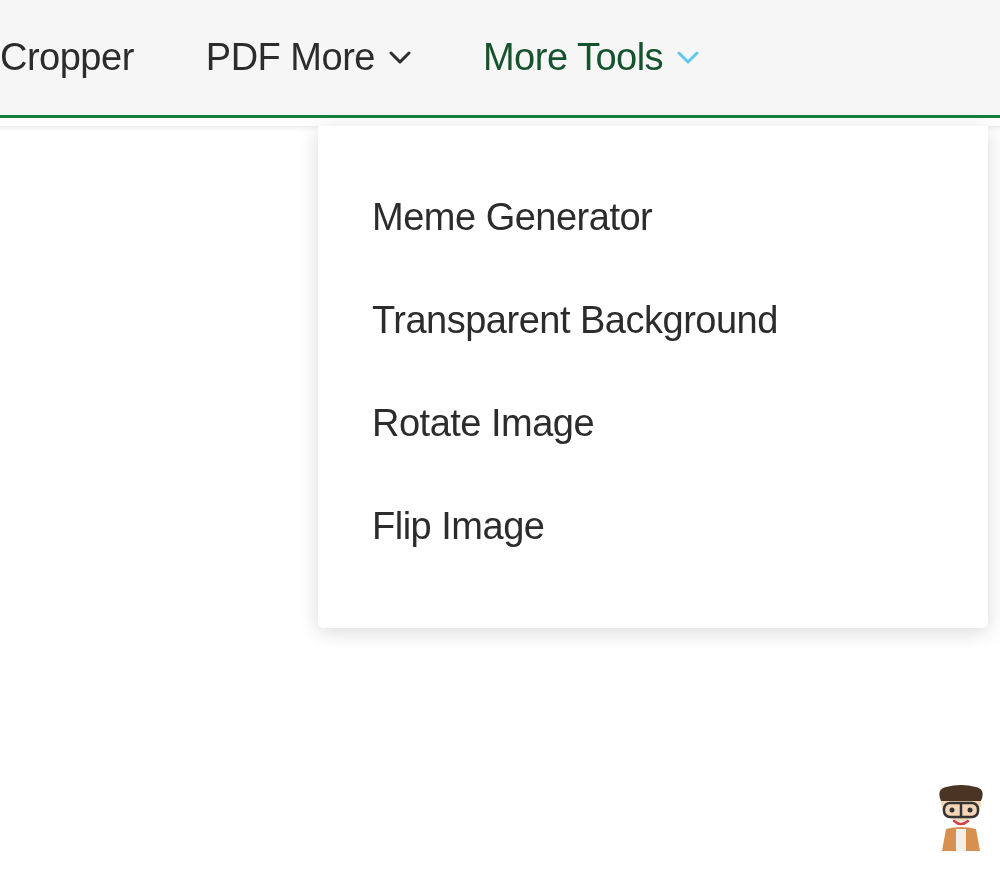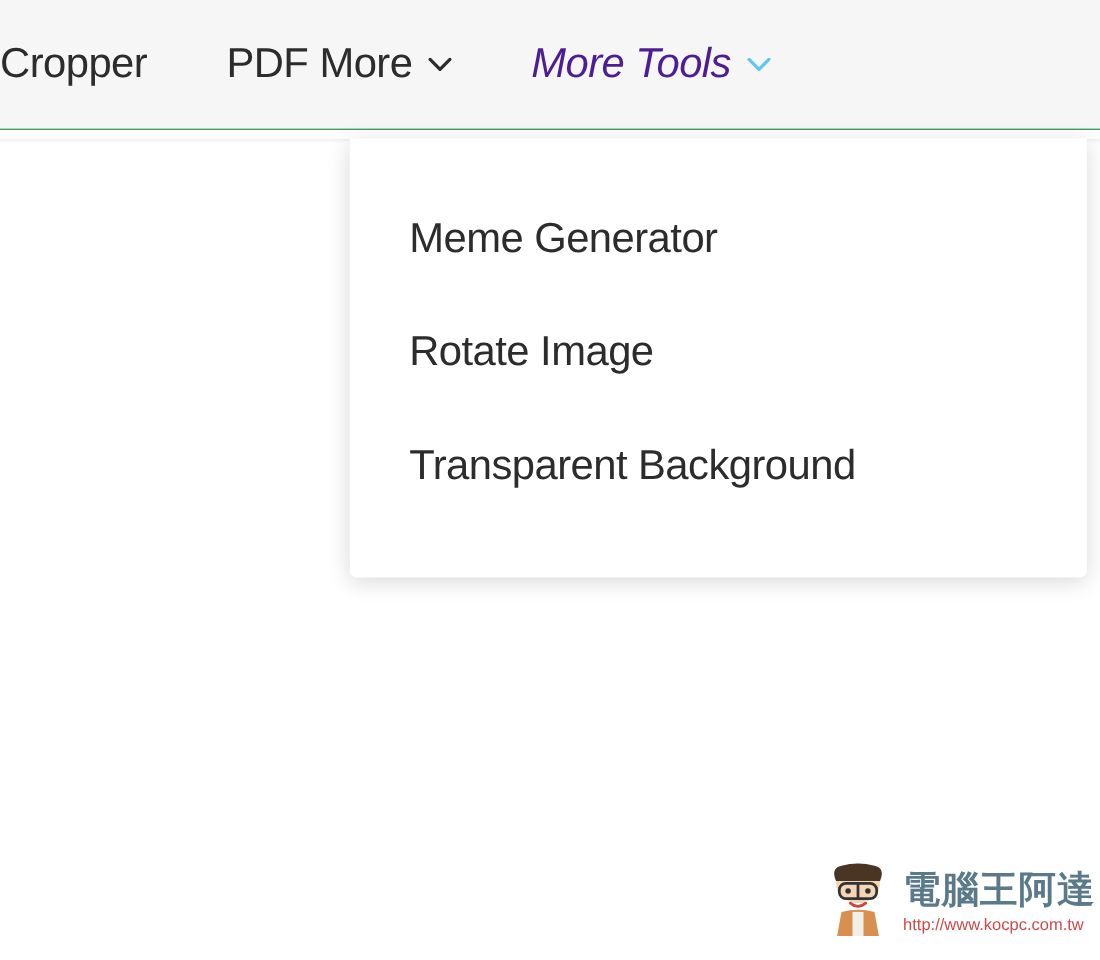--- a/index.html
+++ b/index.html
@@ -16,41 +16,40 @@
       position: relative;
       overflow: hidden;
     }
     
     .navbar {
       background: #f6f6f6;
       height: 118px;
       display: flex;
       align-items: center;
       padding-left: 0;
-      border-bottom: 1px solid #15803d;
+      border-bottom: 3px solid #15803d;
     }
     
     .nav-item {
       display: flex;
       align-items: center;
       font-size: 38px;
       font-weight: 400;
       color: #2c2c2c;
       cursor: pointer;
       padding: 0 36px;
       letter-spacing: -0.5px;
     }
     
     .nav-item.first {
       padding-left: 0;
     }
     
     .nav-item.active {
-      color: #4c1d95;
-      font-style: italic;
+      color: #14532d;
     }
     
     .chevron {
       margin-left: 14px;
       width: 22px;
       height: 22px;
       display: inline-flex;
       align-items: center;
       justify-content: center;
     }
@@ -145,40 +144,39 @@
     </span>
   </div>
 </div>
 
 <div class="content-area">
   <div class="dropdown">
     <div class="dropdown-item">
       <span>Meme Generator</span>
     </div>
     <div class="dropdown-item">
+      <span>Transparent Background</span>
+    </div>
+    <div class="dropdown-item">
       <span>Rotate Image</span>
     </div>
     <div class="dropdown-item">
-      <span>Transparent Background</span>
+      <span>Flip Image</span>
     </div>
   </div>
 
   <div class="watermark">
     <div class="watermark-avatar">
       <svg viewBox="0 0 70 72" width="70" height="72">
         <ellipse cx="35" cy="22" rx="20" ry="18" fill="#f5d5b5"></ellipse>
         <path d="M15 20 Q10 8 20 6 Q35 2 50 6 Q60 8 55 20" fill="#4a3525"></path>
         <rect x="18" y="22" width="34" height="14" rx="6" fill="none" stroke="#333" stroke-width="2.5"></rect>
         <line x1="35" y1="22" x2="35" y2="36" stroke="#333" stroke-width="2.5"></line>
         <circle cx="26" cy="29" r="2.5" fill="#333"></circle>
         <circle cx="44" cy="29" r="2.5" fill="#333"></circle>
         <path d="M28 40 Q35 46 42 40" fill="none" stroke="#c44" stroke-width="2.5" stroke-linecap="round"></path>
         <path d="M20 48 Q35 44 50 48 L54 70 L16 70 Z" fill="#d89050"></path>
         <rect x="30" y="48" width="10" height="22" fill="#f0f0e8"></rect>
       </svg>
     </div>
-    <div class="watermark-text">
-      <div class="watermark-title">電腦王阿達</div>
-      <div class="watermark-url">http://www.kocpc.com.tw</div>
-    </div>
   </div>
 
 </div>
 
 </body></html>

